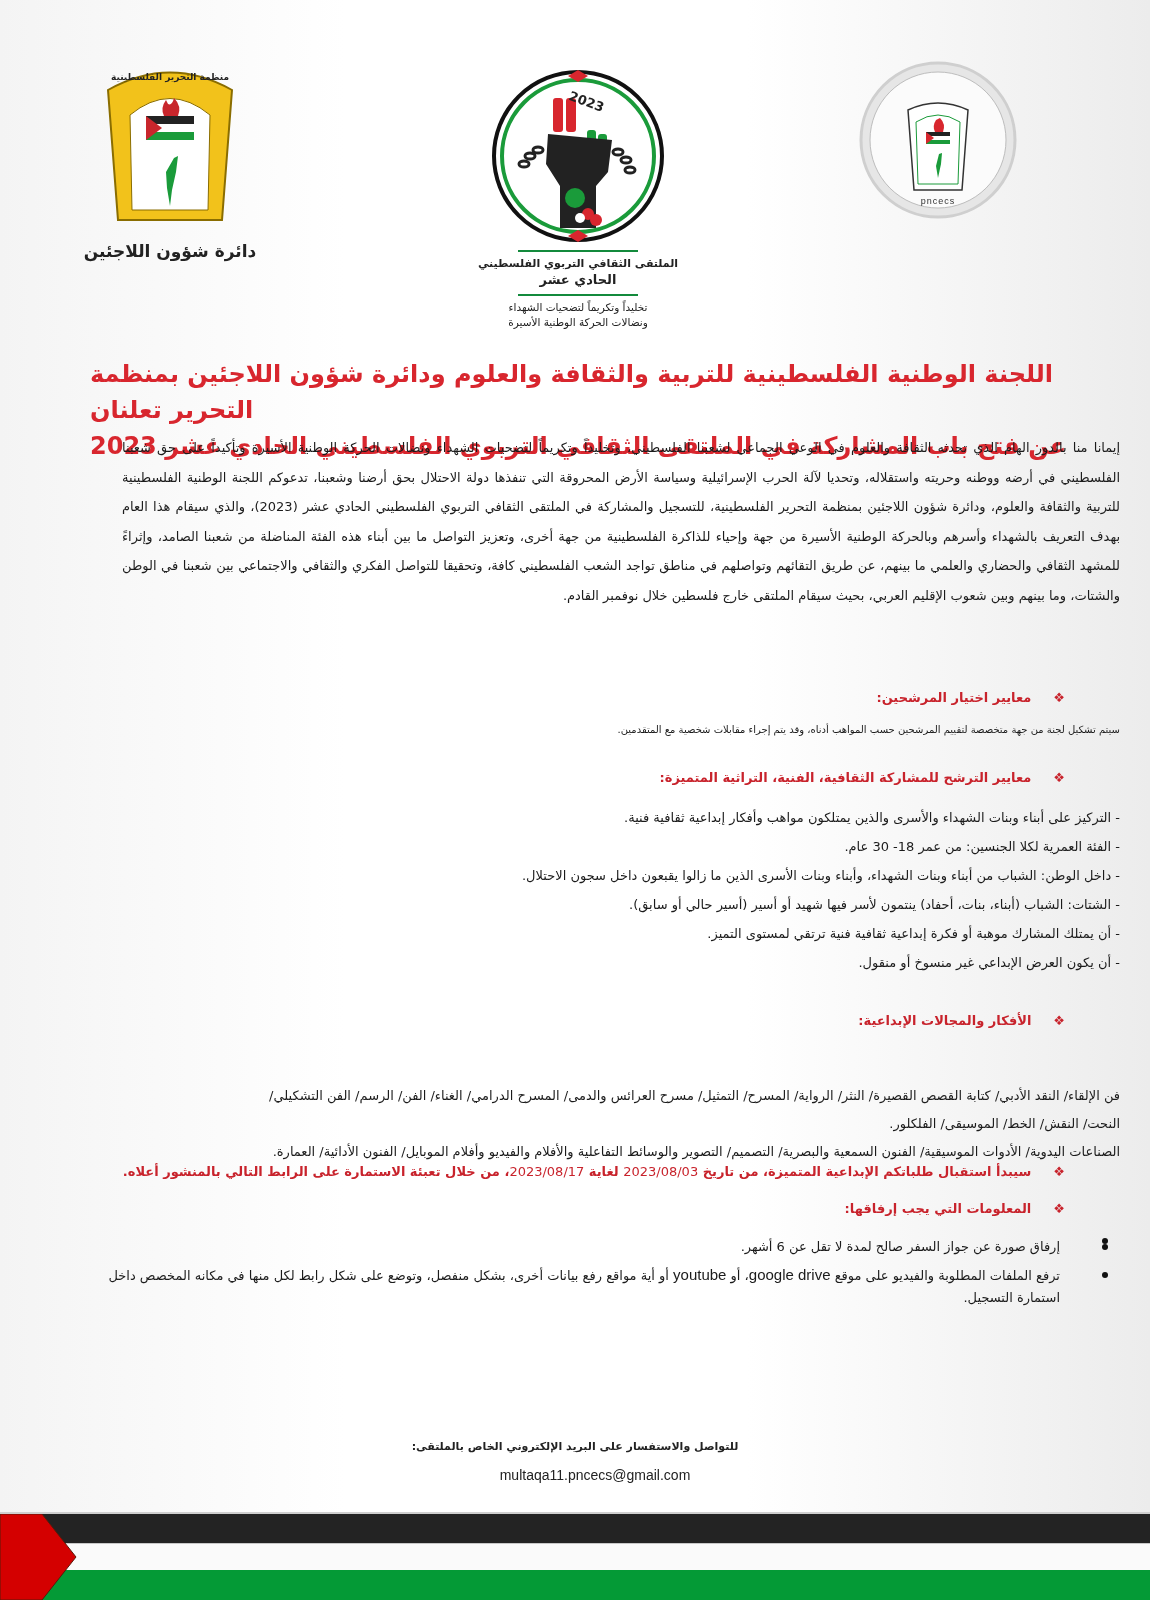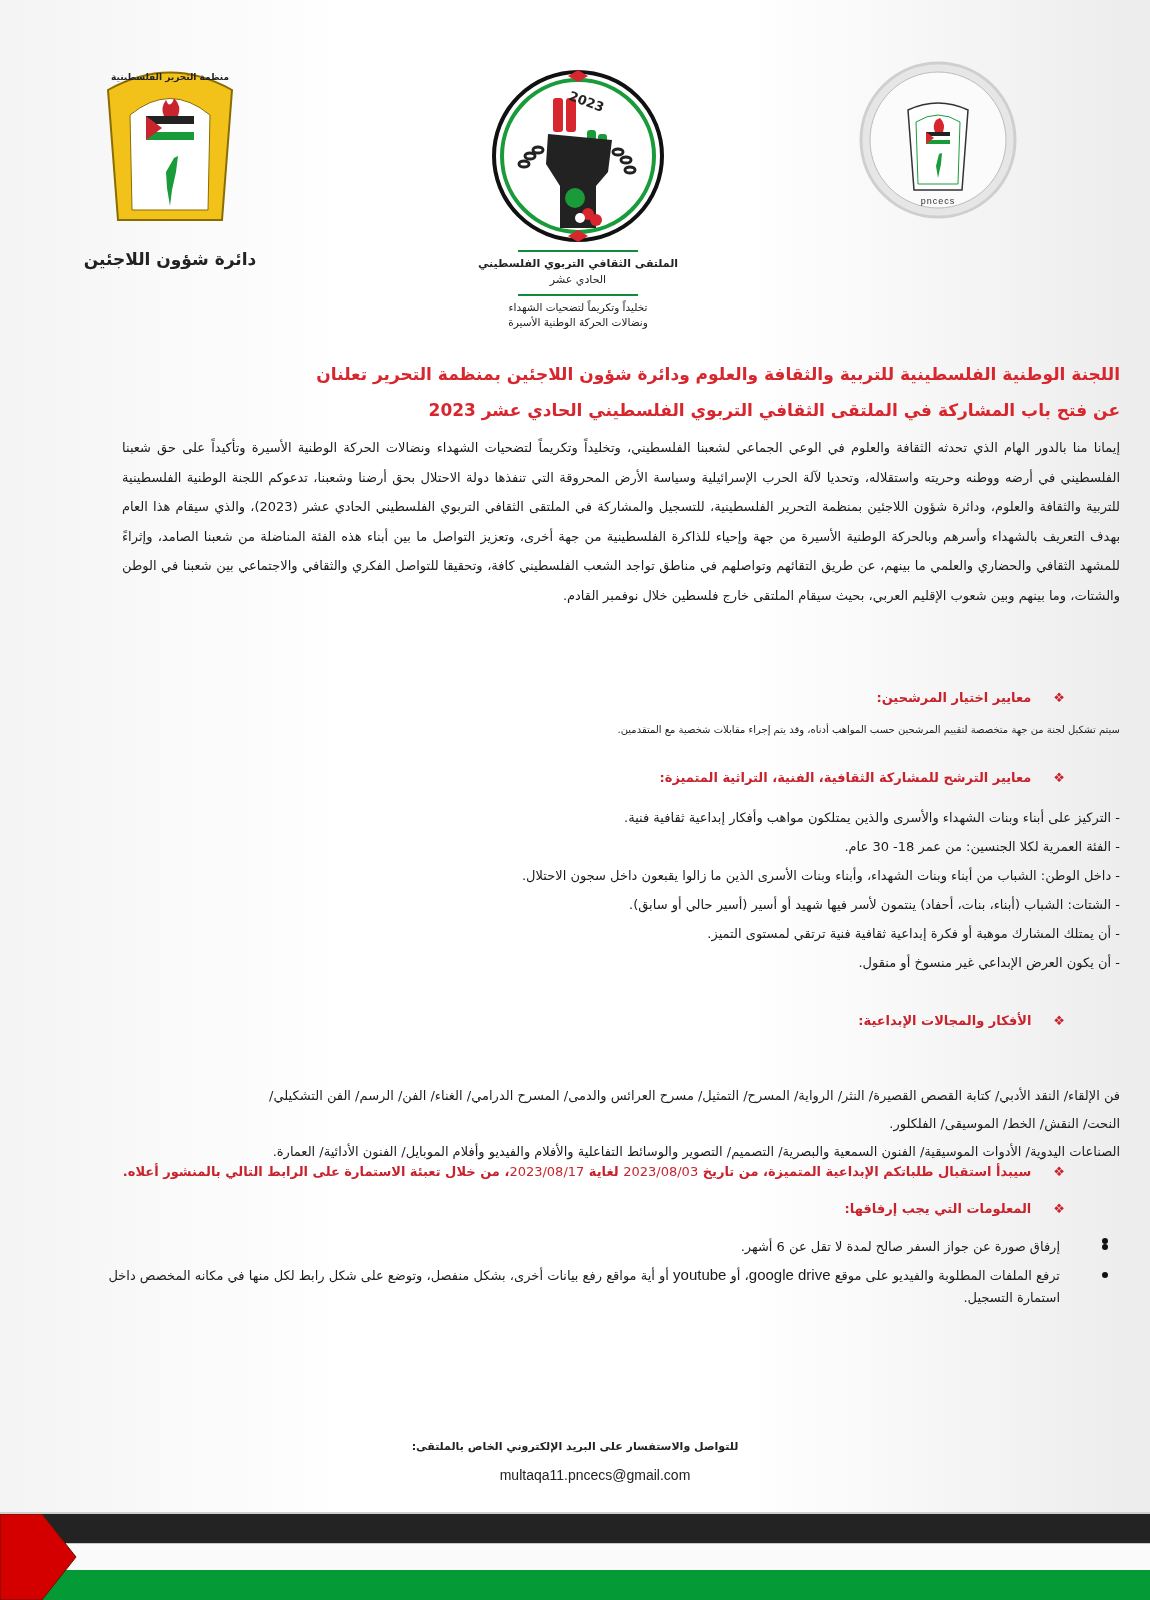--- a/index.html
+++ b/index.html
@@ -15,42 +15,42 @@
   
   .logo-left {
     position: absolute; left: 80px; top: 60px; width: 180px; height: 210px;
     text-align: center;
   }
   .plo-shield {
     position: relative; width: 140px; height: 165px; margin: 0 auto;
   }
   .plo-shield svg { width: 140px; height: 165px; display: block; }
   .logo-left .caption {
-    font-weight: bold; font-size: 17px; color: #222; margin-top: 24px; white-space: nowrap;
+    font-weight: bold; font-size: 17px; color: #222; margin-top: 16px; white-space: nowrap;
   }
 
   .logo-center {
     position: absolute; left: 468px; top: 68px; width: 220px; text-align: center;
   }
   .logo-center svg { width: 176px; height: 176px; display: block; margin: 0 auto; }
   .logo-center .rule { height: 2px; background: #138a3c; width: 120px; margin: 6px auto 4px; }
   .logo-center .l1 { font-size: 11px; font-weight: bold; color: #222; line-height: 16px; }
-  .logo-center .l2 { font-size: 11px; font-weight: normal; color: #222; line-height: 16px; }
+  .logo-center .l2 { font-size: 13px; font-weight: bold; color: #222; line-height: 16px; }
   .logo-center .l3, .logo-center .l4 { font-size: 10.5px; color: #222; line-height: 15px; }
 
   .logo-right {
     position: absolute; left: 858px; top: 60px; width: 160px; height: 160px;
   }
   .logo-right svg { width: 160px; height: 160px; display: block; }
 
   
   .title {
     position: absolute; left: 90px; right: 30px; top: 356px;
-    text-align: right; color: #d8262e; font-weight: bold;
-    font-size: 17px; line-height: 36px;
+    text-align: left; color: #d8262e; font-weight: bold;
+    font-size: 24px; line-height: 36px;
   }
 
   
   .intro {
     position: absolute; left: 100px; right: 30px; top: 433px;
     font-size: 13px; line-height: 29.5px; text-align: justify; text-align-last: right; margin-left: 22px;
   }
   .section-head {
     position: absolute; right: 85px; color: #c8232c; font-weight: bold; font-size: 13px;
     display: flex; align-items: center; gap: 22px;

